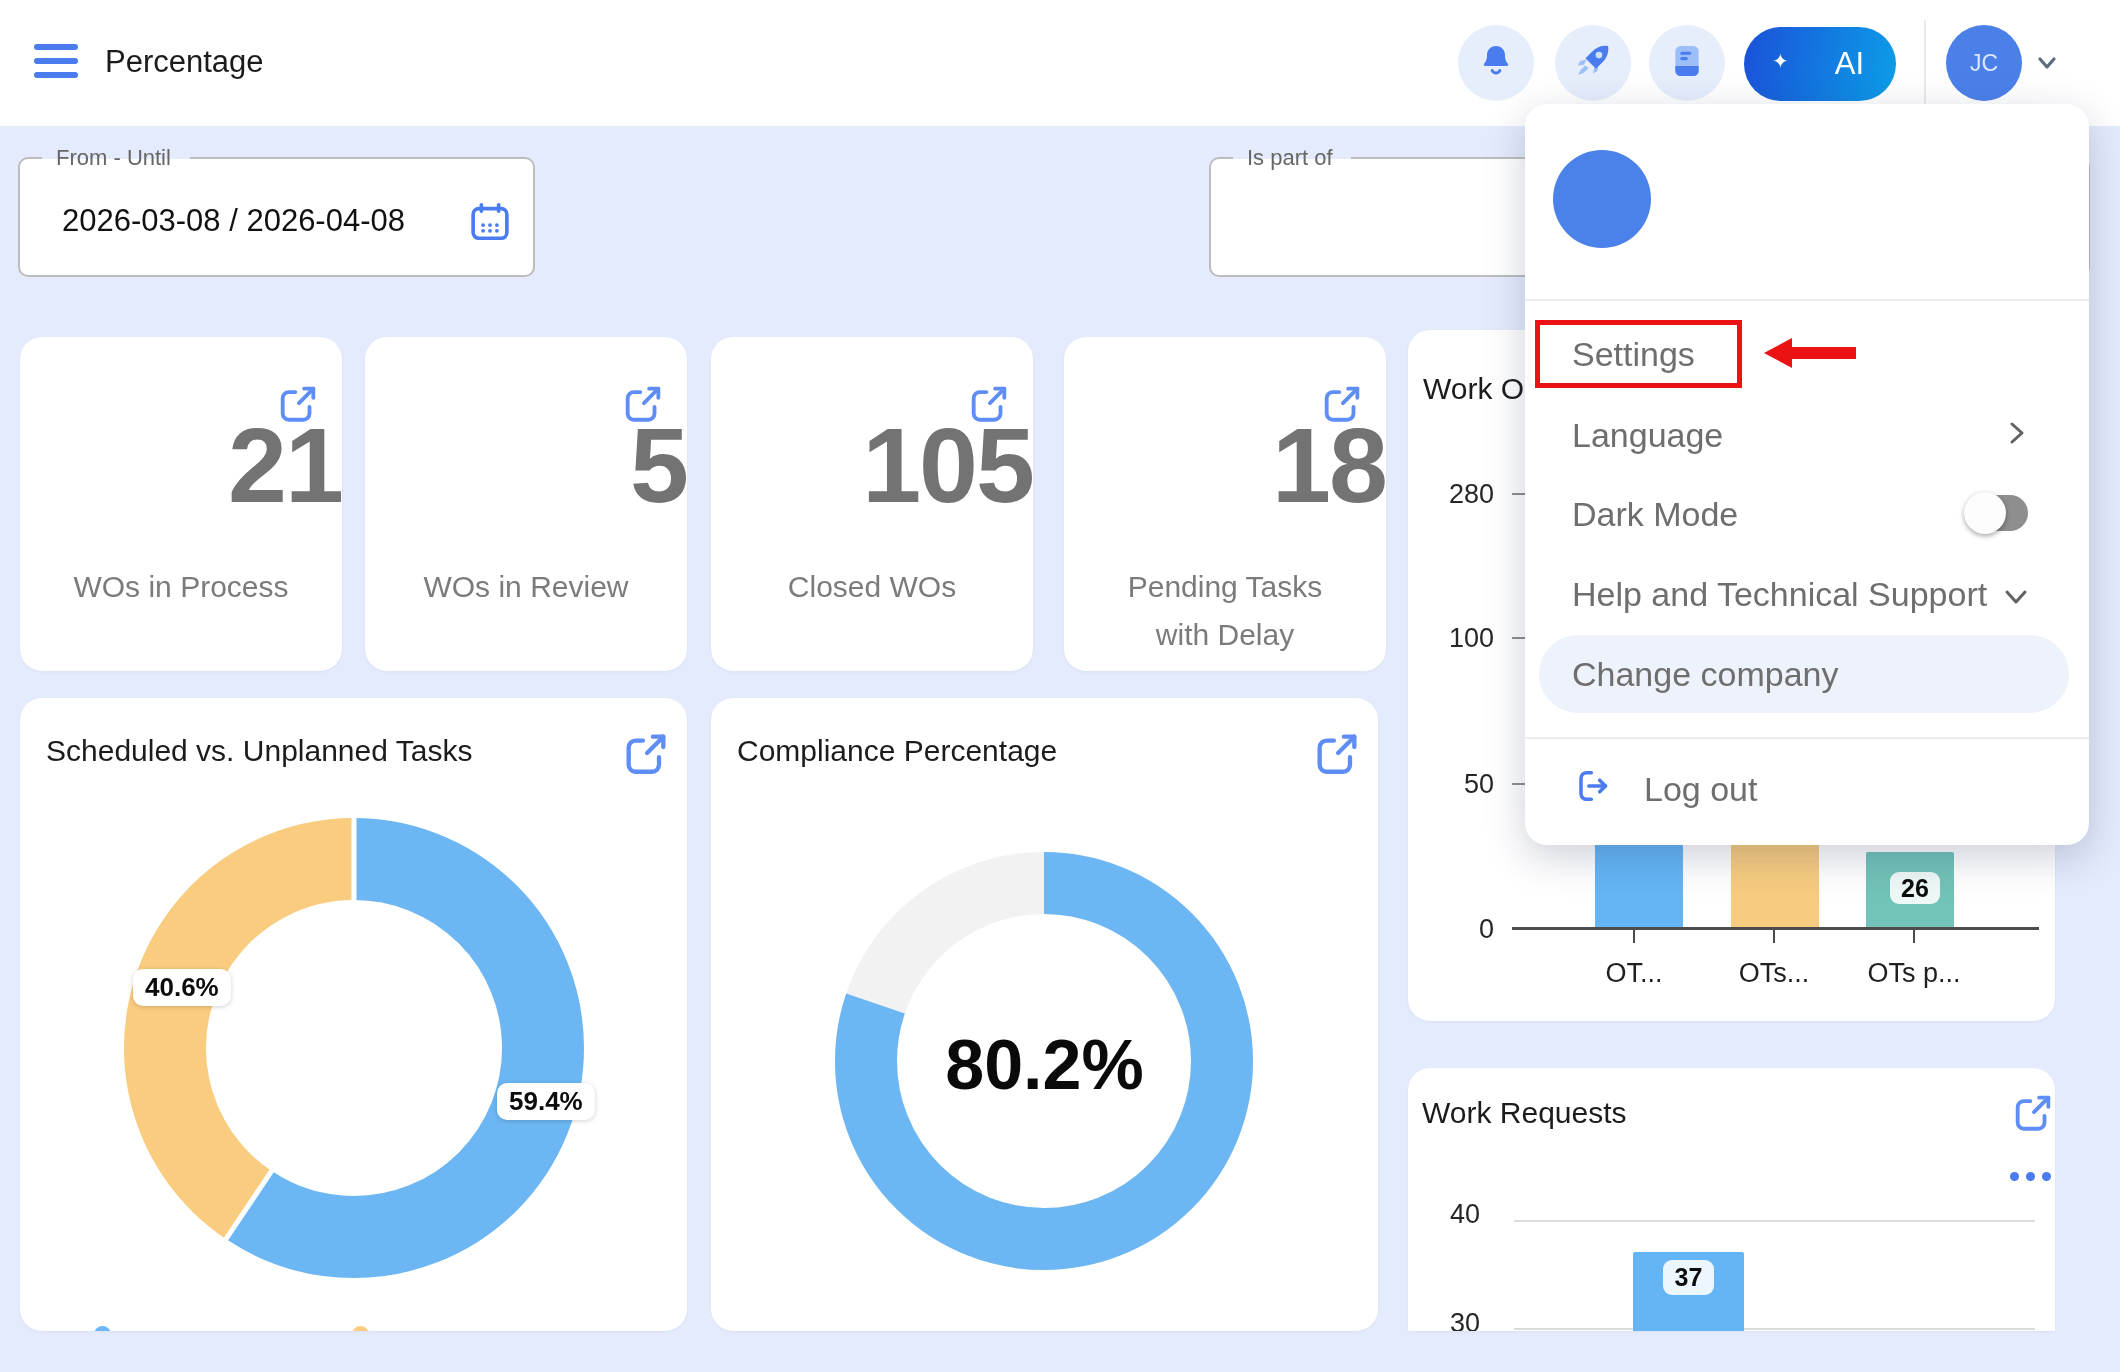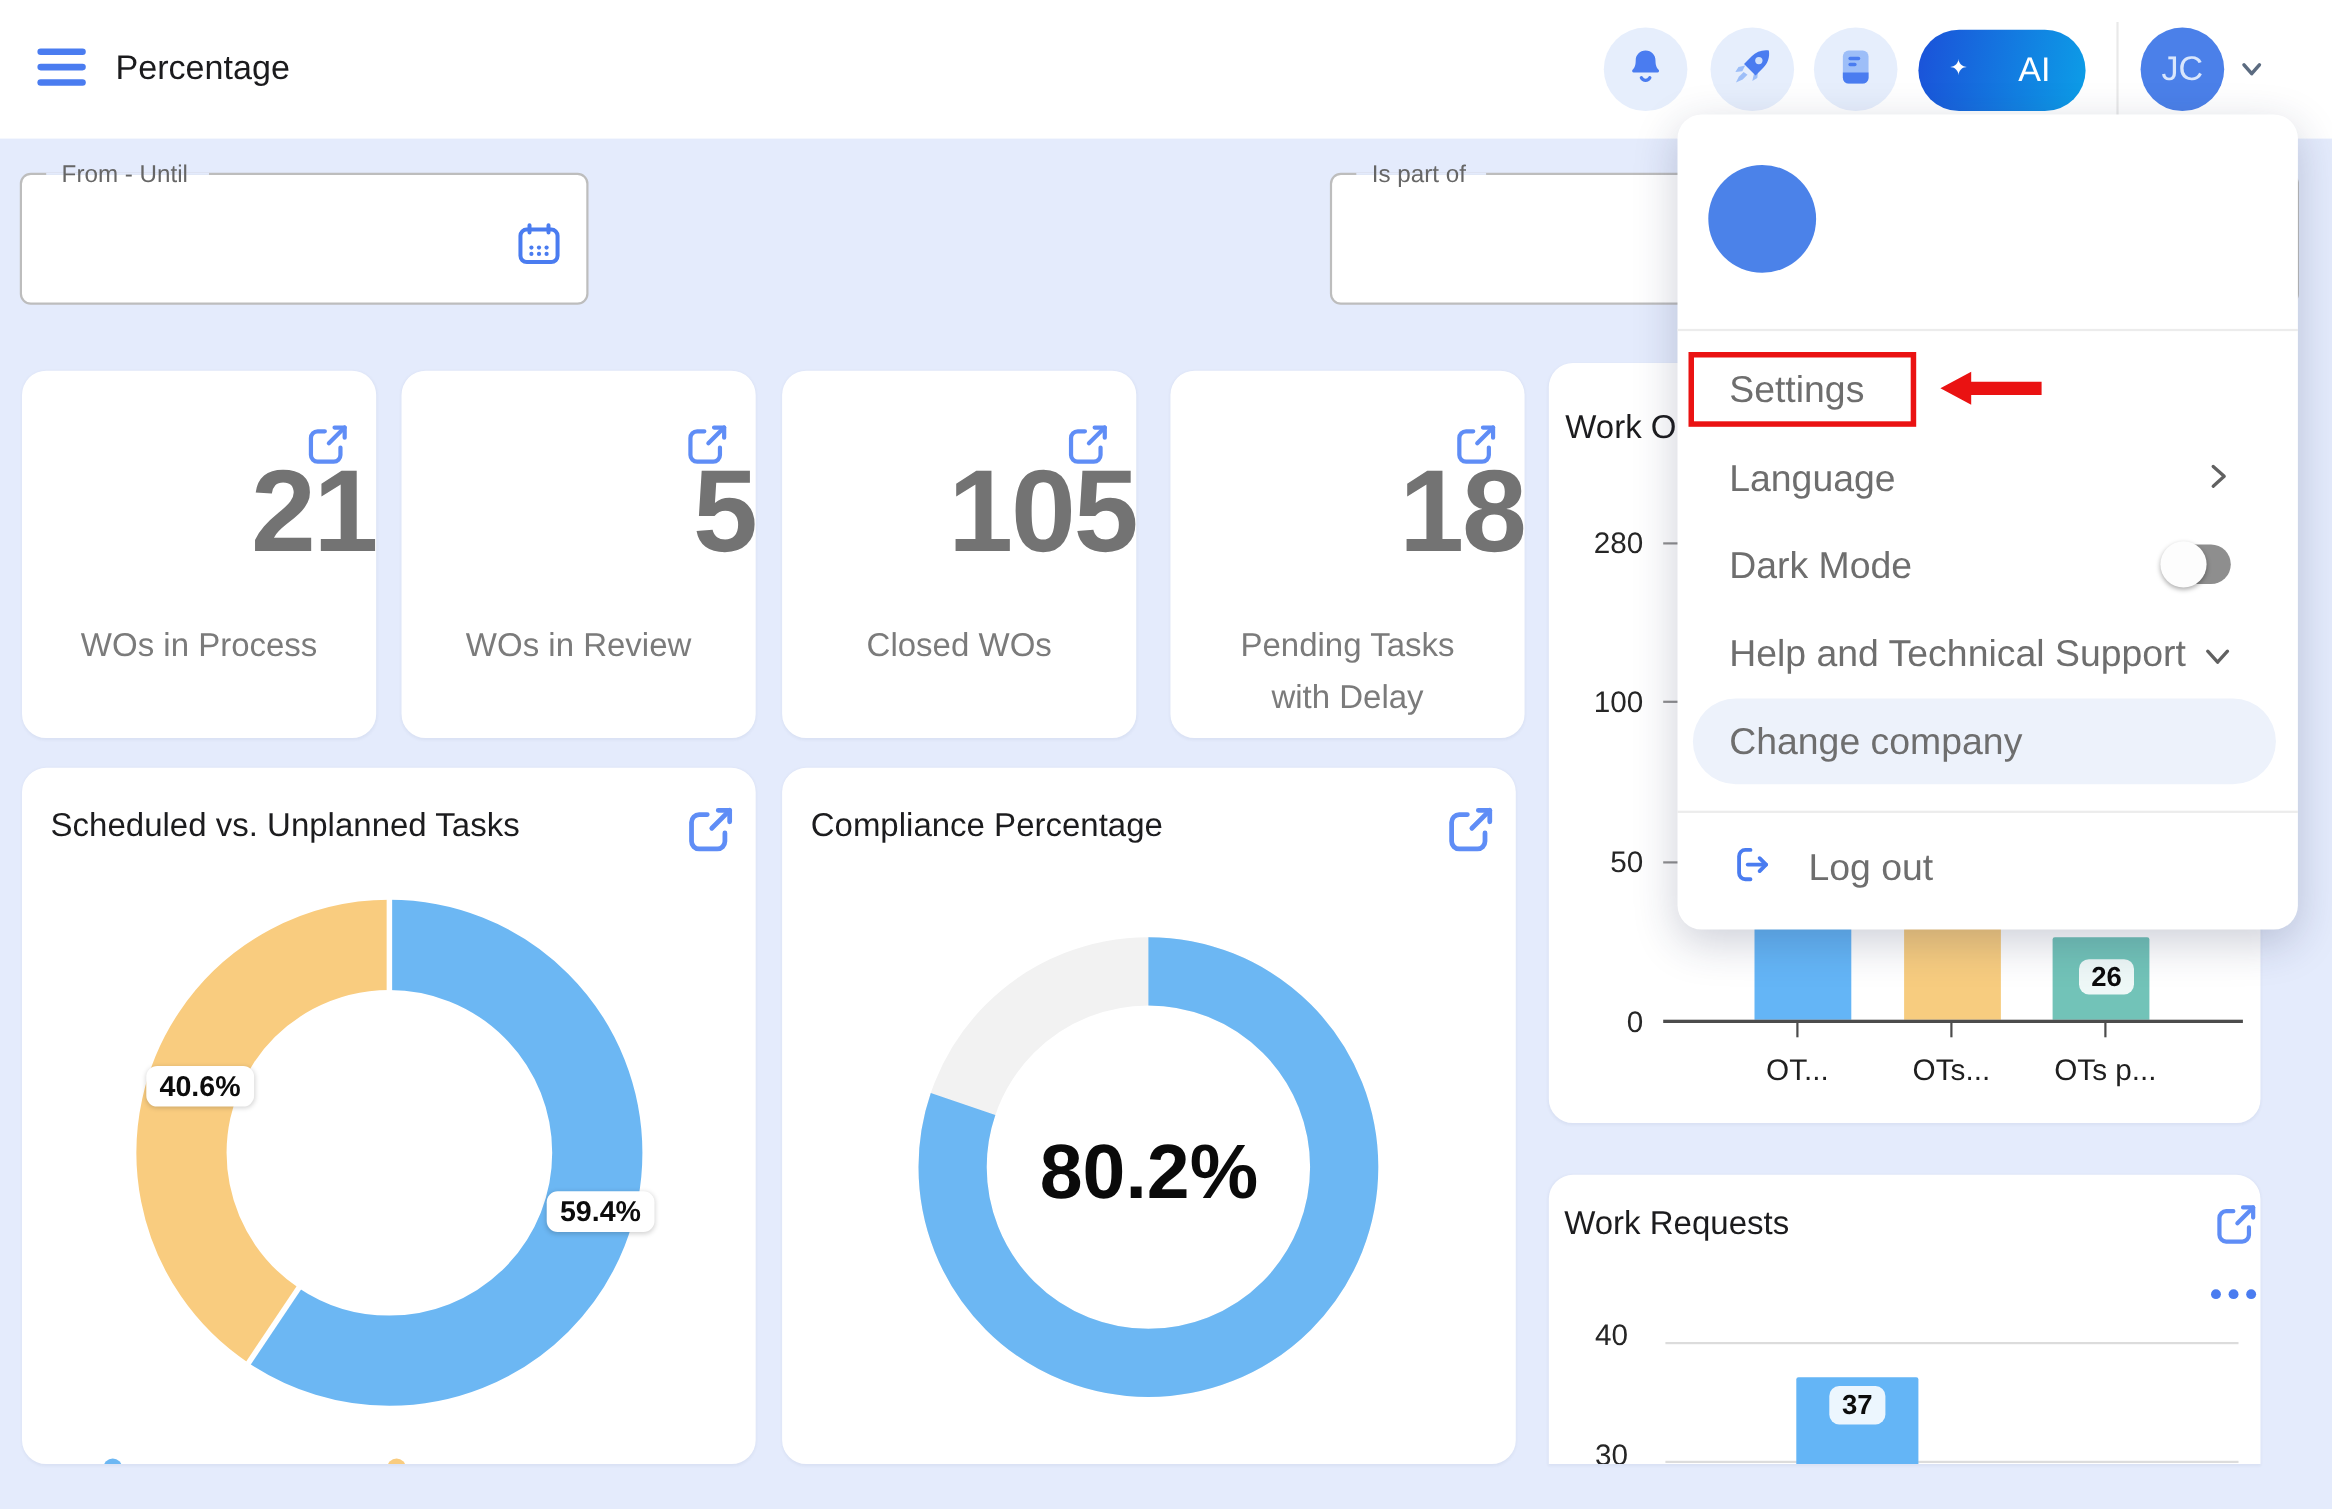--- a/index.html
+++ b/index.html
@@ -13,21 +13,21 @@
   .hamburger { position:absolute; left:34px; top:44px; width:44px; height:38px; cursor:pointer; }
   .hamburger span { display:block; width:44px; height:6px; border-radius:4px; background:#4a7cf0; margin-bottom:8px; }
   .page-title { position:absolute; left:105px; top:44px; font-size:31px; font-weight:500; color:#1b1b1d; }
   .circle-btn { position:absolute; top:25px; width:76px; height:76px; border-radius:50%; background:#e6eefc; display:flex; align-items:center; justify-content:center; }
   .ai-pill { position:absolute; left:1744px; top:27px; width:152px; height:74px; border-radius:37px;
              background:linear-gradient(100deg,#1b51d9 0%,#0c9ee7 100%); display:flex; align-items:center; justify-content:flex-end; padding-right:32px; }
   .ai-pill .ai-label { color:#fff; font-size:31px; font-weight:500; }
   .ai-sparkle { position:absolute; left:28px; top:22px; color:#fff; font-size:20px; }
   .topbar-divider { position:absolute; left:1924px; top:20px; width:2px; height:88px; background:#e9e9e9; }
   .avatar { position:absolute; left:1946px; top:25px; width:76px; height:76px; border-radius:50%; background:#4b80e9;
-            display:flex; align-items:center; justify-content:center; color:#d9e6fc; font-size:31px; font-weight:500; }
+            display:flex; align-items:center; justify-content:center; color:#d9e6fc; font-size:23px; font-weight:500; }
   
   .field { position:absolute; top:157px; height:120px; background:#ffffff; border:2px solid #bdbdbd; border-radius:10px; }
   .field legend-lab { position:absolute; top:-14px; left:28px; background:transparent; padding:0 8px; font-size:22px; color:#666; }
   .field .notch-cover { position:absolute; top:-2px; height:2px; background:#e4ebfc; }
   .field-value { position:absolute; left:42px; top:44px; font-size:31px; color:#111; }
   .from-until { left:18px; width:517px; }
   .is-part-of { left:1209px; width:881px; }
   
   .card { position:absolute; background:#fff; border-radius:22px; box-shadow:0 1px 3px rgba(25,39,80,0.05); }
   .card-title { position:absolute; left:26px; top:36px; font-size:30px; font-weight:500; color:#1c1c1e; }
@@ -114,20 +114,21 @@
       <span>JC</span>
     </div>
   <svg style="position:absolute;left:2032px;top:50px" width="30" height="26" viewBox="0 0 30 26">
     <path d="M8 9 L15 17 L22 9" fill="none" stroke="#5b6b80" stroke-width="3.2" stroke-linecap="round" stroke-linejoin="round"></path>
   </svg>
 </div>
 
 <div class="field from-until">
   <div class="notch-cover" style="left:22px;width:148px"></div>
   <legend-lab>From - Until</legend-lab>
+  <div class="field-value">2026-03-08 / 2026-04-08</div>
   <svg style="position:absolute;left:447px;top:40px" width="46" height="46" viewBox="0 0 24 24">
     <rect x="3.2" y="5" width="17.6" height="15.5" rx="3" fill="none" stroke="#4a7cf0" stroke-width="1.9"></rect>
     <path d="M7.5 3v3.4 M16.5 3v3.4" stroke="#4a7cf0" stroke-width="1.9" stroke-linecap="round"></path>
     <g fill="#4a7cf0">
         <circle cx="8.4" cy="13.6" r="1"></circle>
         <circle cx="12" cy="13.6" r="1"></circle>
         <circle cx="15.6" cy="13.6" r="1"></circle>
         <circle cx="8.4" cy="16.6" r="1"></circle>
         <circle cx="12" cy="16.6" r="1"></circle>
         <circle cx="15.6" cy="16.6" r="1"></circle>

